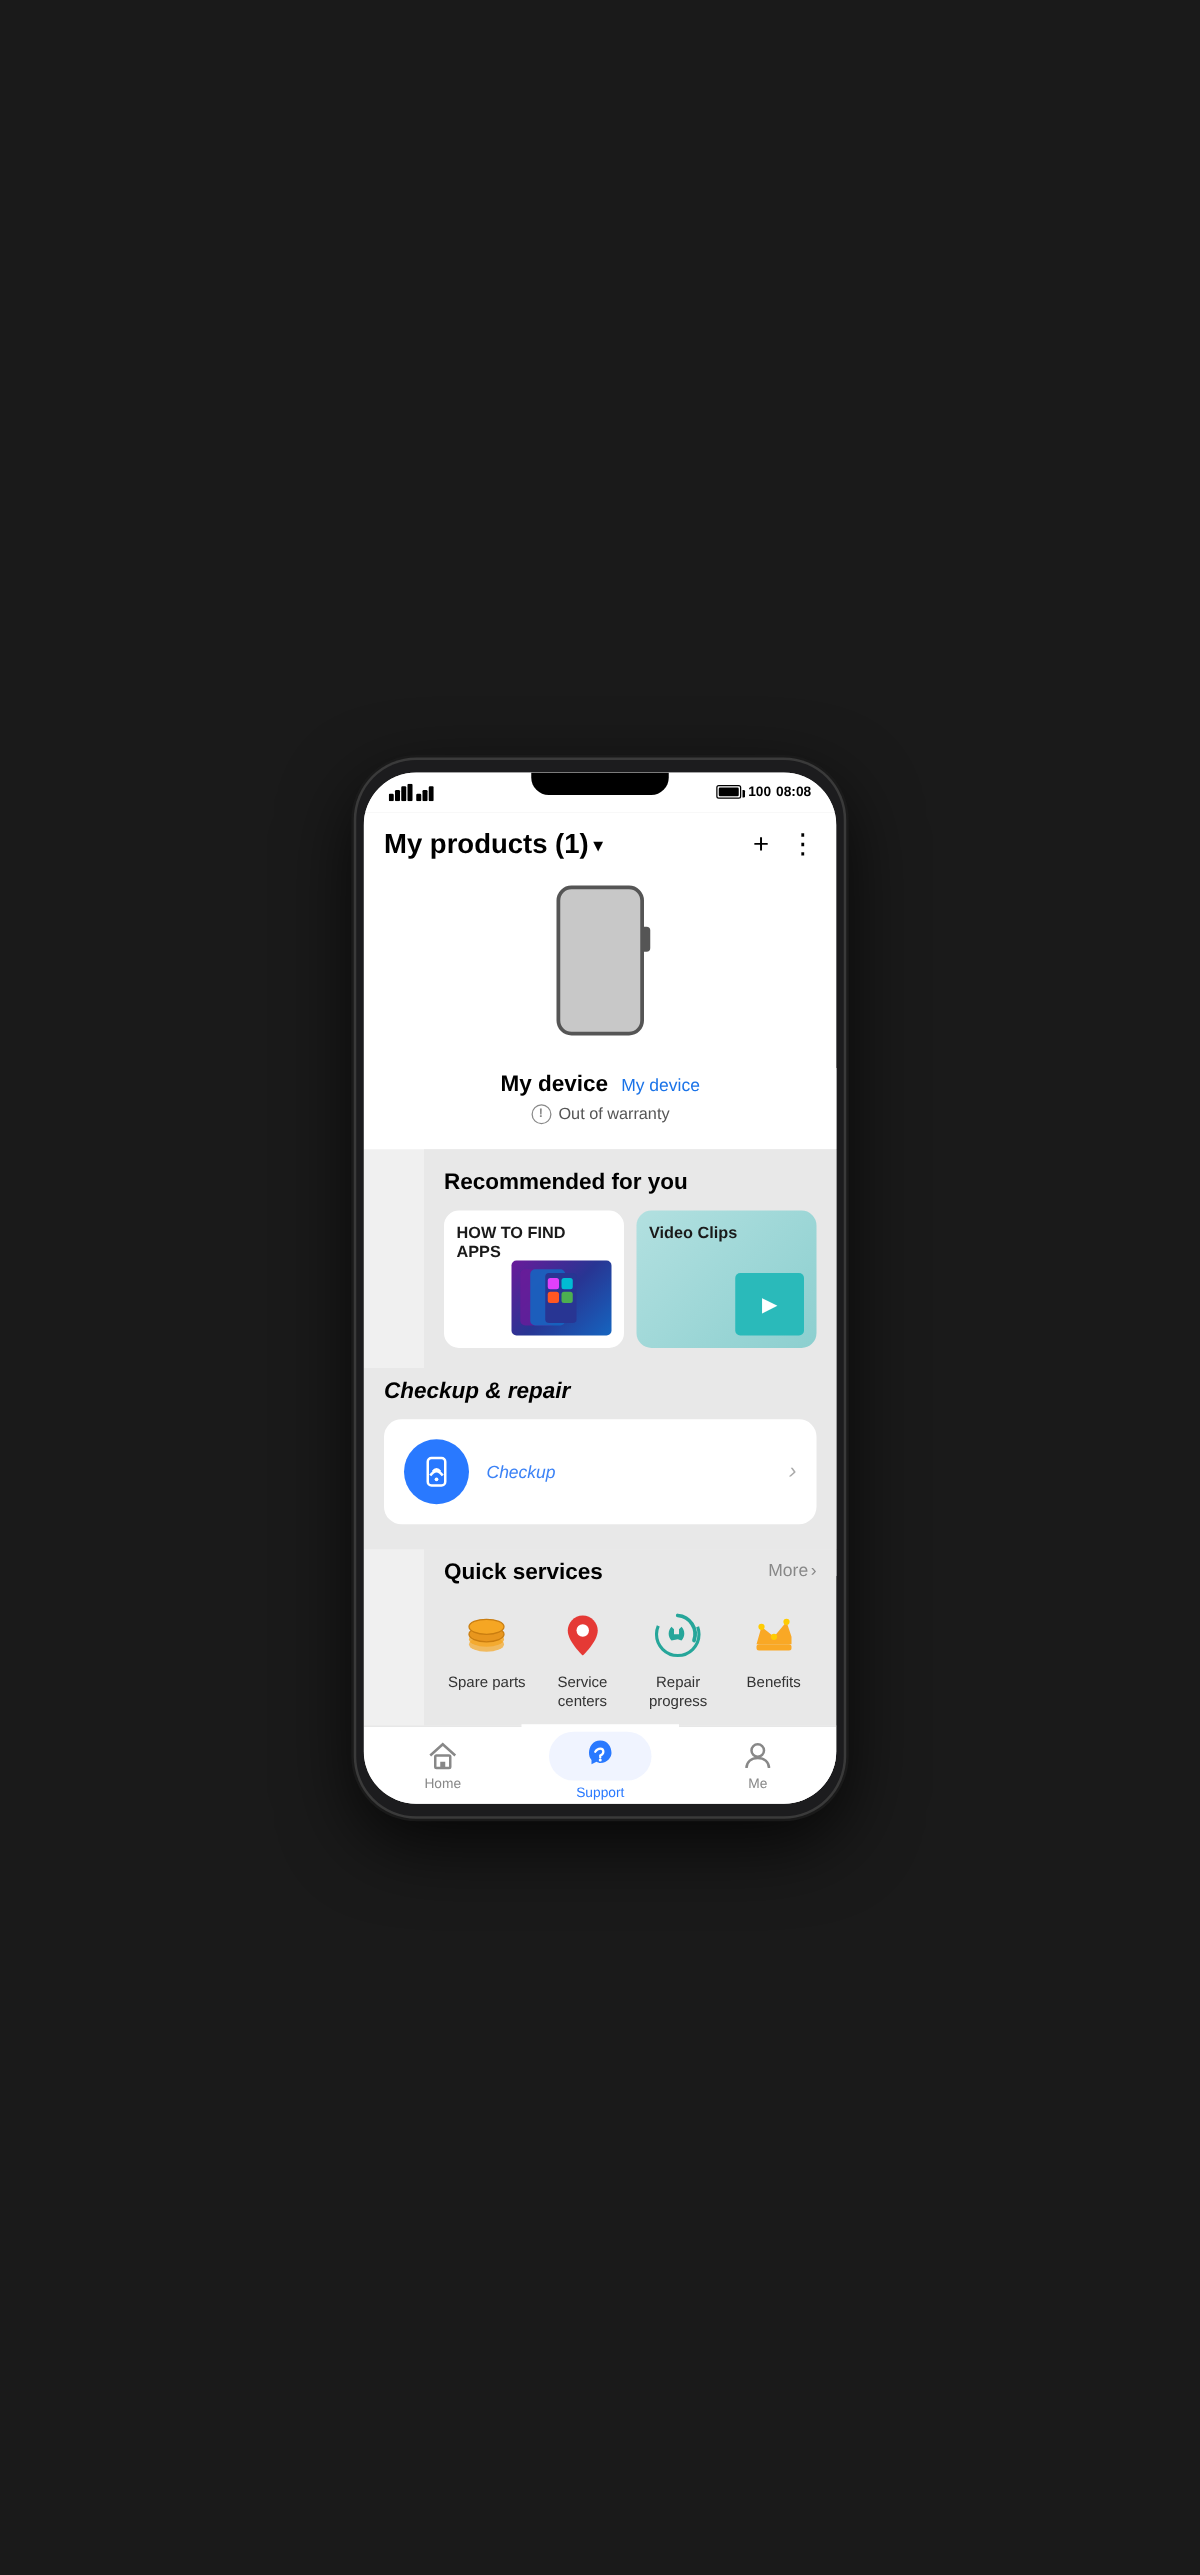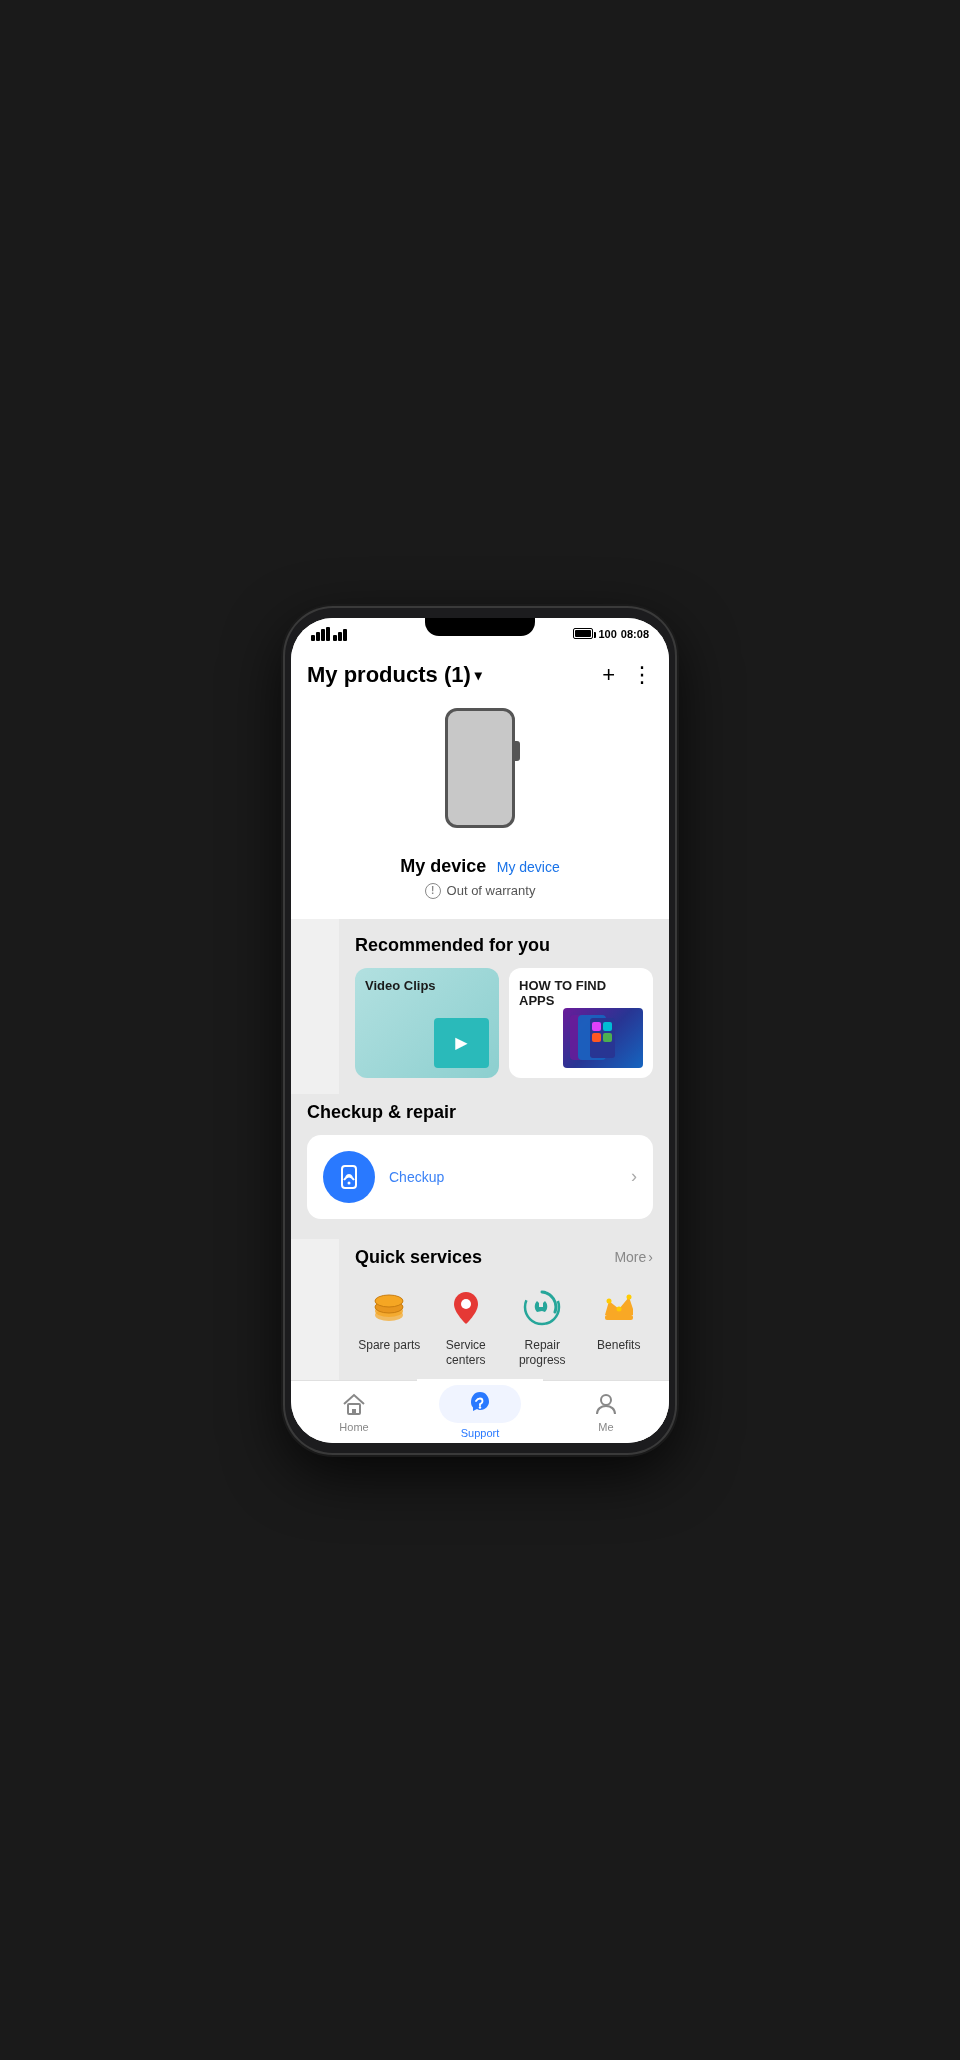--- a/index.html
+++ b/index.html
@@ -291,20 +291,21 @@
       display: flex;
       justify-content: flex-end;
       align-items: flex-end;
       flex: 1;
     }
 
     
     .white-section {
       background: #e8e8e8;
       padding: 8px 16px 20px;
+      font-style: italic;
     }
 
     .checkup-card {
       background: #fff;
       border-radius: 14px;
       padding: 16px;
       display: flex;
       align-items: center;
       justify-content: space-between;
       cursor: pointer;
@@ -333,21 +334,21 @@
     }
 
     .chevron-right {
       color: #aaa;
       font-size: 18px;
     }
 
     
     .quick-services-header {
       display: flex;
-      align-items: center;
+      align-items: flex-start;
       justify-content: space-between;
       margin-bottom: 14px;
     }
 
     .more-link {
       font-size: 14px;
       color: #888;
       display: flex;
       align-items: center;
       gap: 2px;
@@ -490,43 +491,43 @@
         <div class="warranty-row">
           <span class="warning-icon">!</span>
           <span>Out of warranty</span>
         </div>
       </div>
 
       <div class="gray-section">
         <div class="section-title">Recommended for you</div>
         <div class="recommended-cards">
 
-          <div class="rec-card rec-card-video">
-            <span class="rec-card-label">Video Clips</span>
-            <div class="video-icon-container">
-              <div class="video-film-icon"></div>
-            </div>
-          </div>
-
           <div class="rec-card rec-card-apps">
             <span class="rec-card-label">HOW TO FIND APPS</span>
             <div class="apps-phones">
               <div style="width:80px;height:60px;background:linear-gradient(135deg,#6a1b9a,#283593,#1565c0);border-radius:4px;display:flex;align-items:center;justify-content:center;">
                 <svg width="70" height="55" viewBox="0 0 70 55">
 
                   <rect x="2" y="5" width="28" height="45" rx="4" fill="#6a1b9a" opacity="0.8"></rect>
                   <rect x="10" y="5" width="28" height="45" rx="4" fill="#1565c0" opacity="0.9"></rect>
                   <rect x="22" y="8" width="25" height="40" rx="3" fill="#283593"></rect>
 
                   <rect x="24" y="12" width="9" height="9" rx="2" fill="#e040fb"></rect>
                   <rect x="35" y="12" width="9" height="9" rx="2" fill="#00bcd4"></rect>
                   <rect x="24" y="23" width="9" height="9" rx="2" fill="#ff5722"></rect>
                   <rect x="35" y="23" width="9" height="9" rx="2" fill="#4caf50"></rect>
                 </svg>
               </div>
+            </div>
+          </div>
+
+          <div class="rec-card rec-card-video">
+            <span class="rec-card-label">Video Clips</span>
+            <div class="video-icon-container">
+              <div class="video-film-icon"></div>
             </div>
           </div>
 
         </div>
       </div>
 
       <div class="white-section">
         <div class="section-title">Checkup &amp; repair</div>
         <div class="checkup-card">
           <div class="checkup-left">

